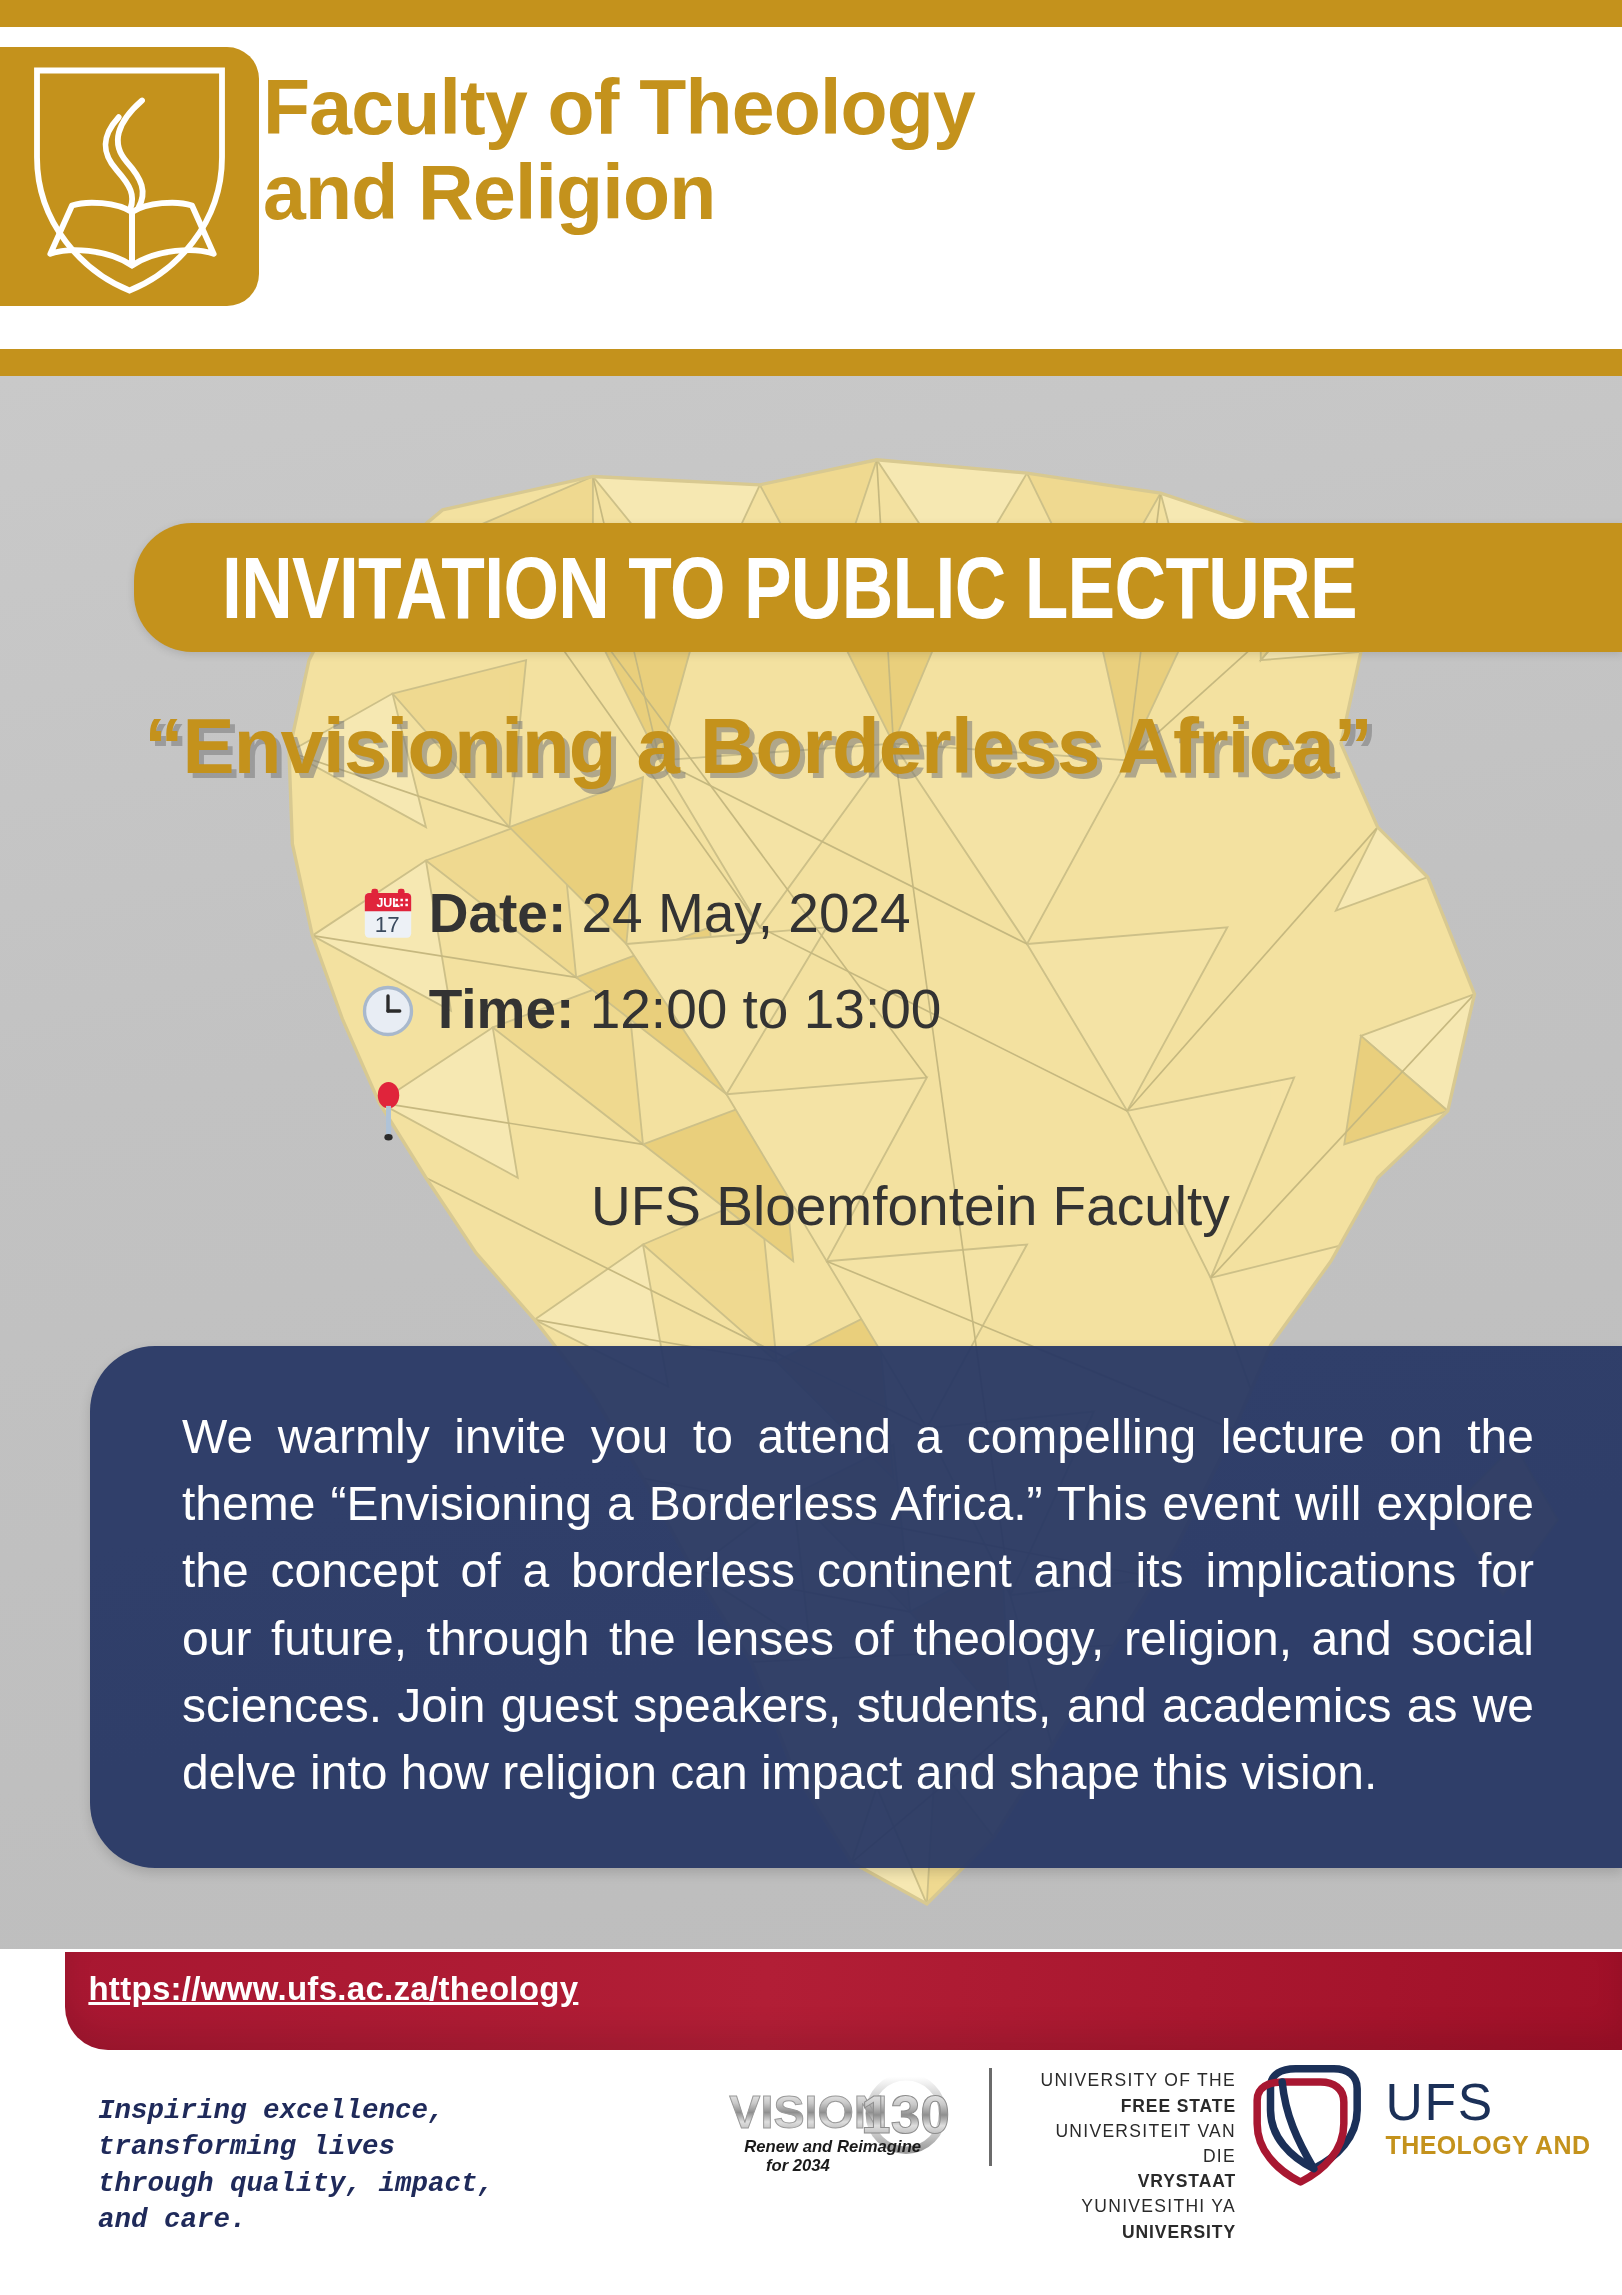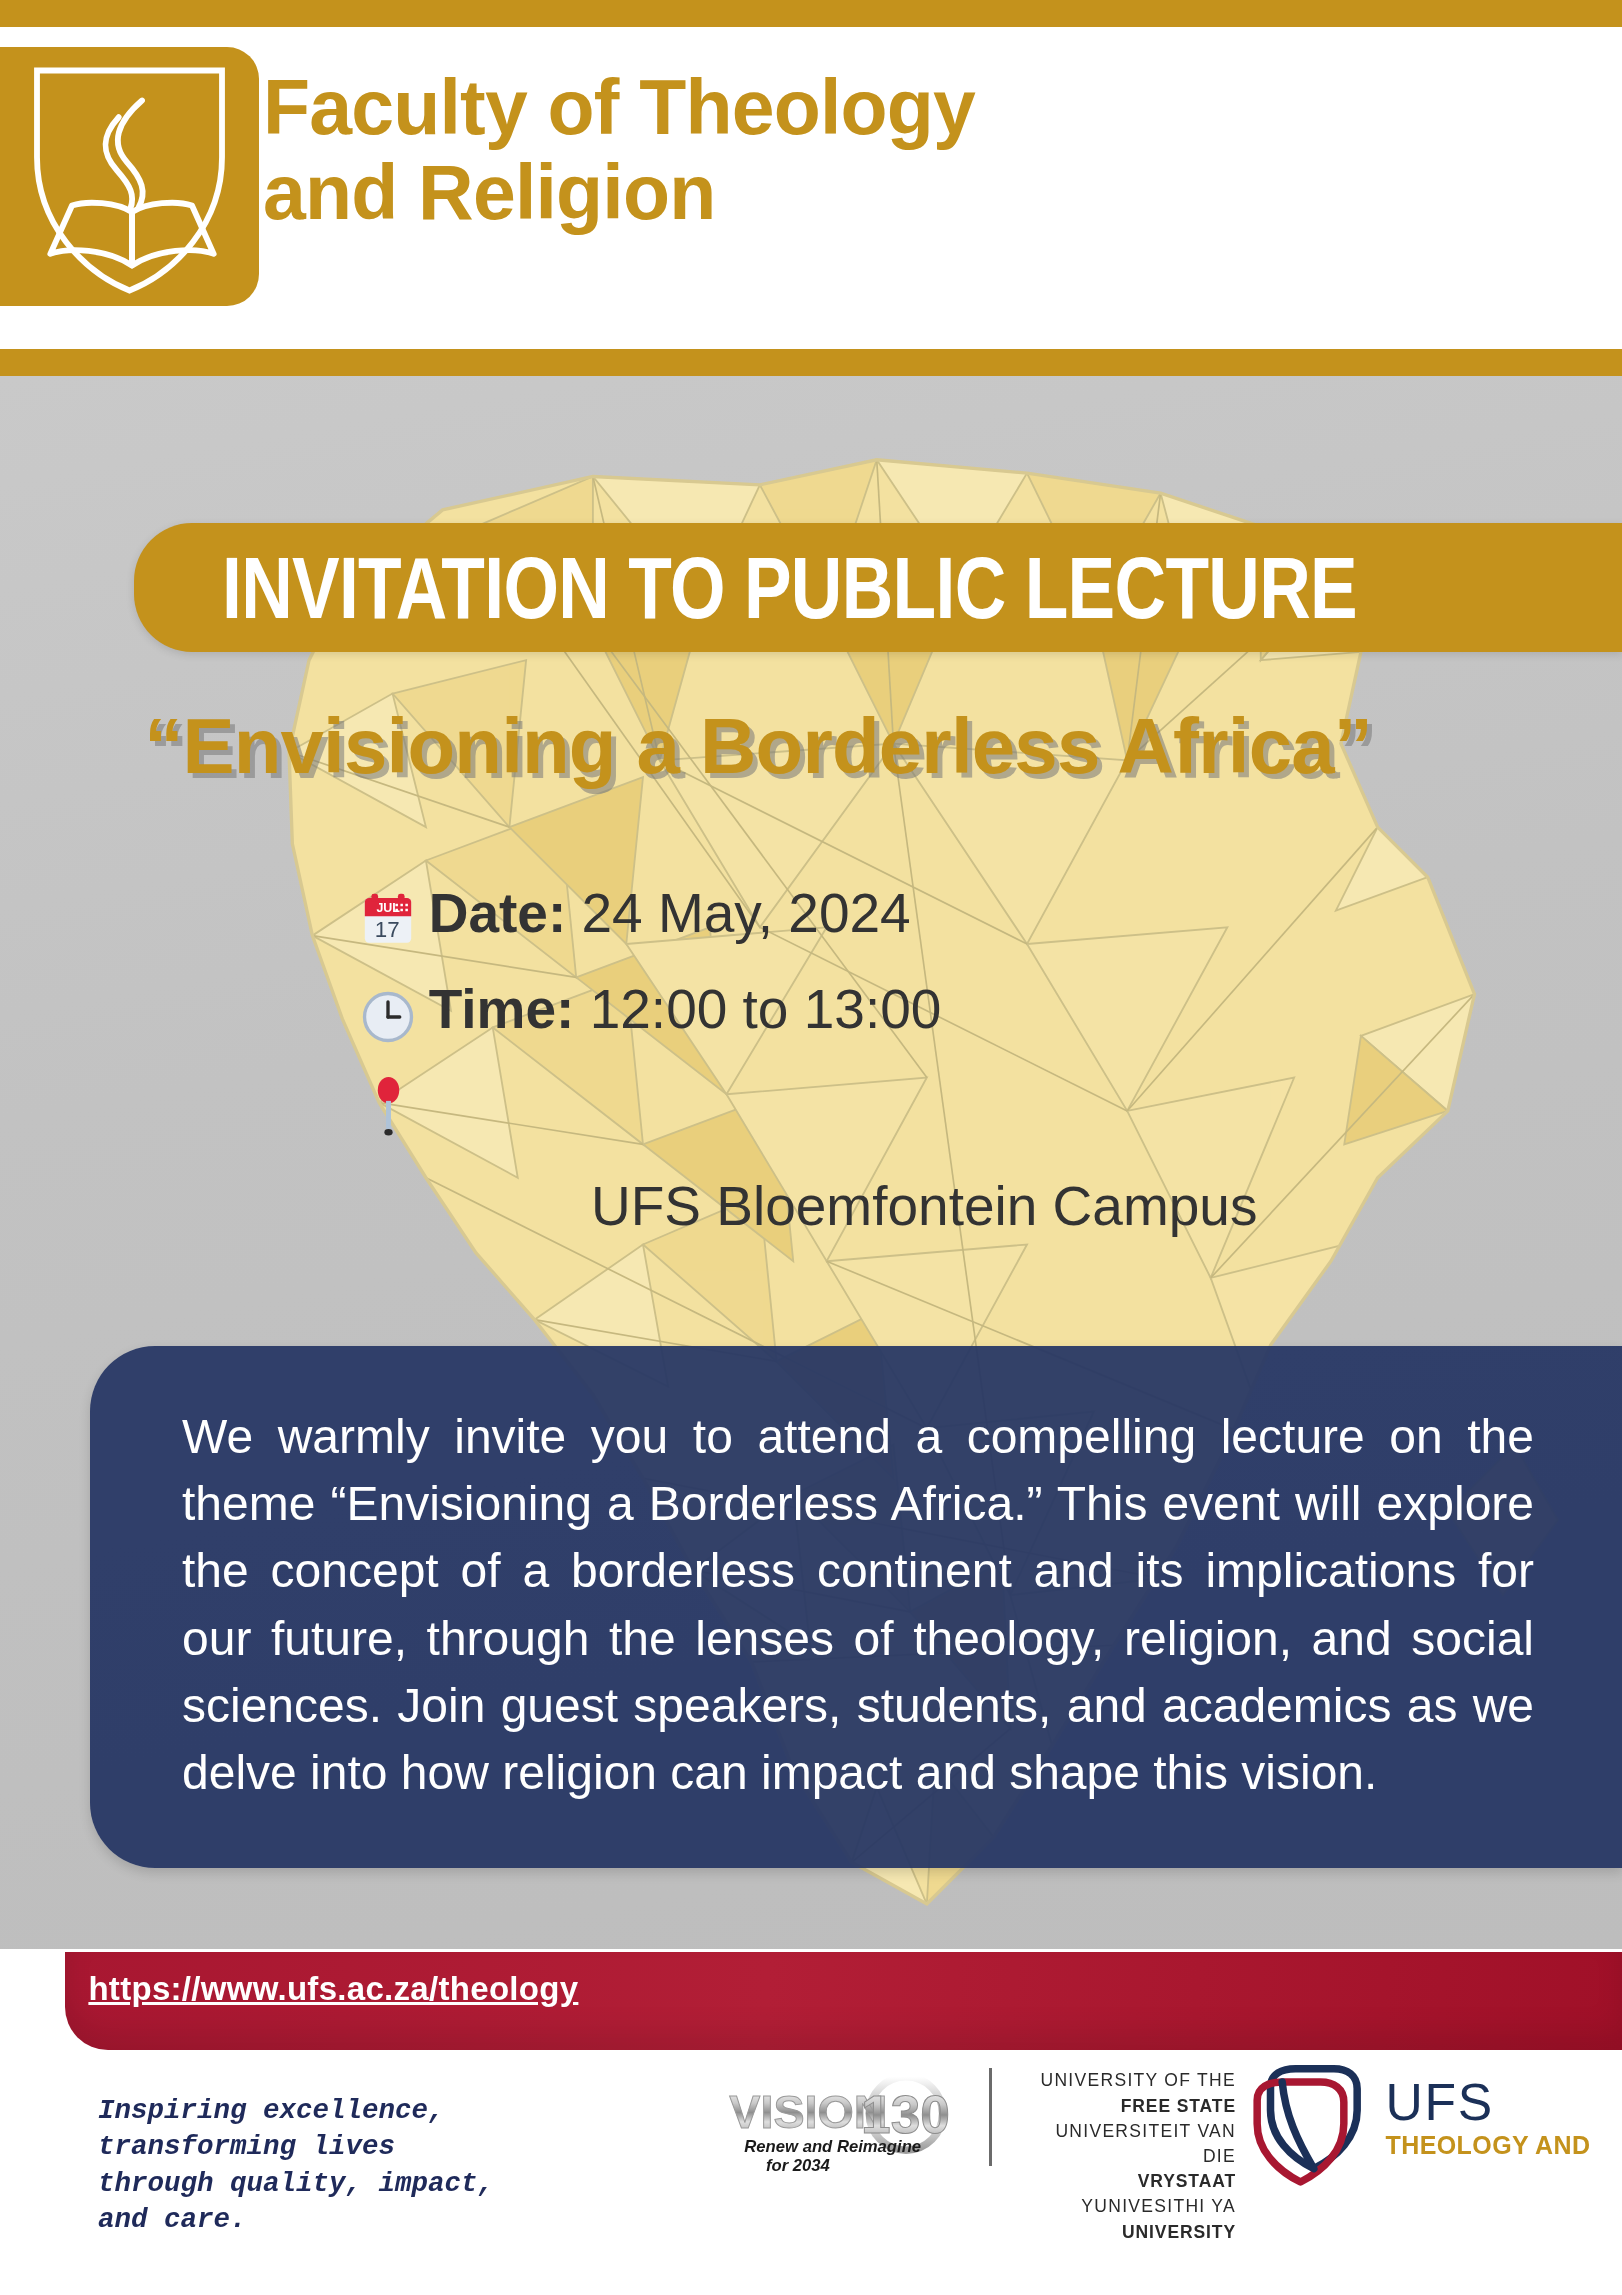--- a/index.html
+++ b/index.html
@@ -89,21 +89,21 @@
     position:absolute;left:359px;top:885px;width:1169px;
     color:#333333;
     font-family:"Liberation Sans Narrow","Liberation Sans",sans-serif;
     font-size:55px;
   }
   .detail-row{
     display:flex;align-items:flex-start;margin-bottom:35px;
   }
   .detail-ico{
     width:58px;min-width:58px;height:58px;
-    display:flex;align-items:flex-end;justify-content:center;
+    display:flex;align-items:flex-start;justify-content:center;
     margin-top:3.3px;
   }
   .detail-text{padding-left:11.7px;line-height:1.05;}
   .detail-text b{font-weight:bold;}
   .venue-line2{
     margin-top:32px;margin-left:232px;
     color:#333333;
     font-family:"Liberation Sans Narrow","Liberation Sans",sans-serif;
     font-size:55px;
   }
@@ -349,21 +349,21 @@
     <div class="detail-row">
       <span class="detail-ico">
         <svg width="33" height="63" viewBox="0 0 40 76">
           <ellipse cx="20" cy="17" rx="13" ry="16" fill="#E0243B"></ellipse>
           <rect x="17" y="30" width="6" height="34" fill="#AFC3D8"></rect>
           <ellipse cx="20" cy="68" rx="5" ry="4" fill="#2B2B2B"></ellipse>
         </svg>
       </span>
     </div>
 
-    <div class="venue-line2">UFS Bloemfontein Campus</div>
+    <div class="venue-line2">UFS Bloemfontein Faculty</div>
   </div>
 
   <div class="desc-box">
     <div class="desc-text">We warmly invite you to attend a compelling lecture on the theme “Envisioning a Borderless Africa.” This event will explore the concept of a borderless continent and its implications for our future, through the lenses of theology, religion, and social sciences. Join guest speakers, students, and academics as we delve into how religion can impact and shape this vision.</div>
   </div>
 
   <div class="url-bar">
     <a class="url-text" href="#">https://www.ufs.ac.za/theology</a>
   </div>
 

